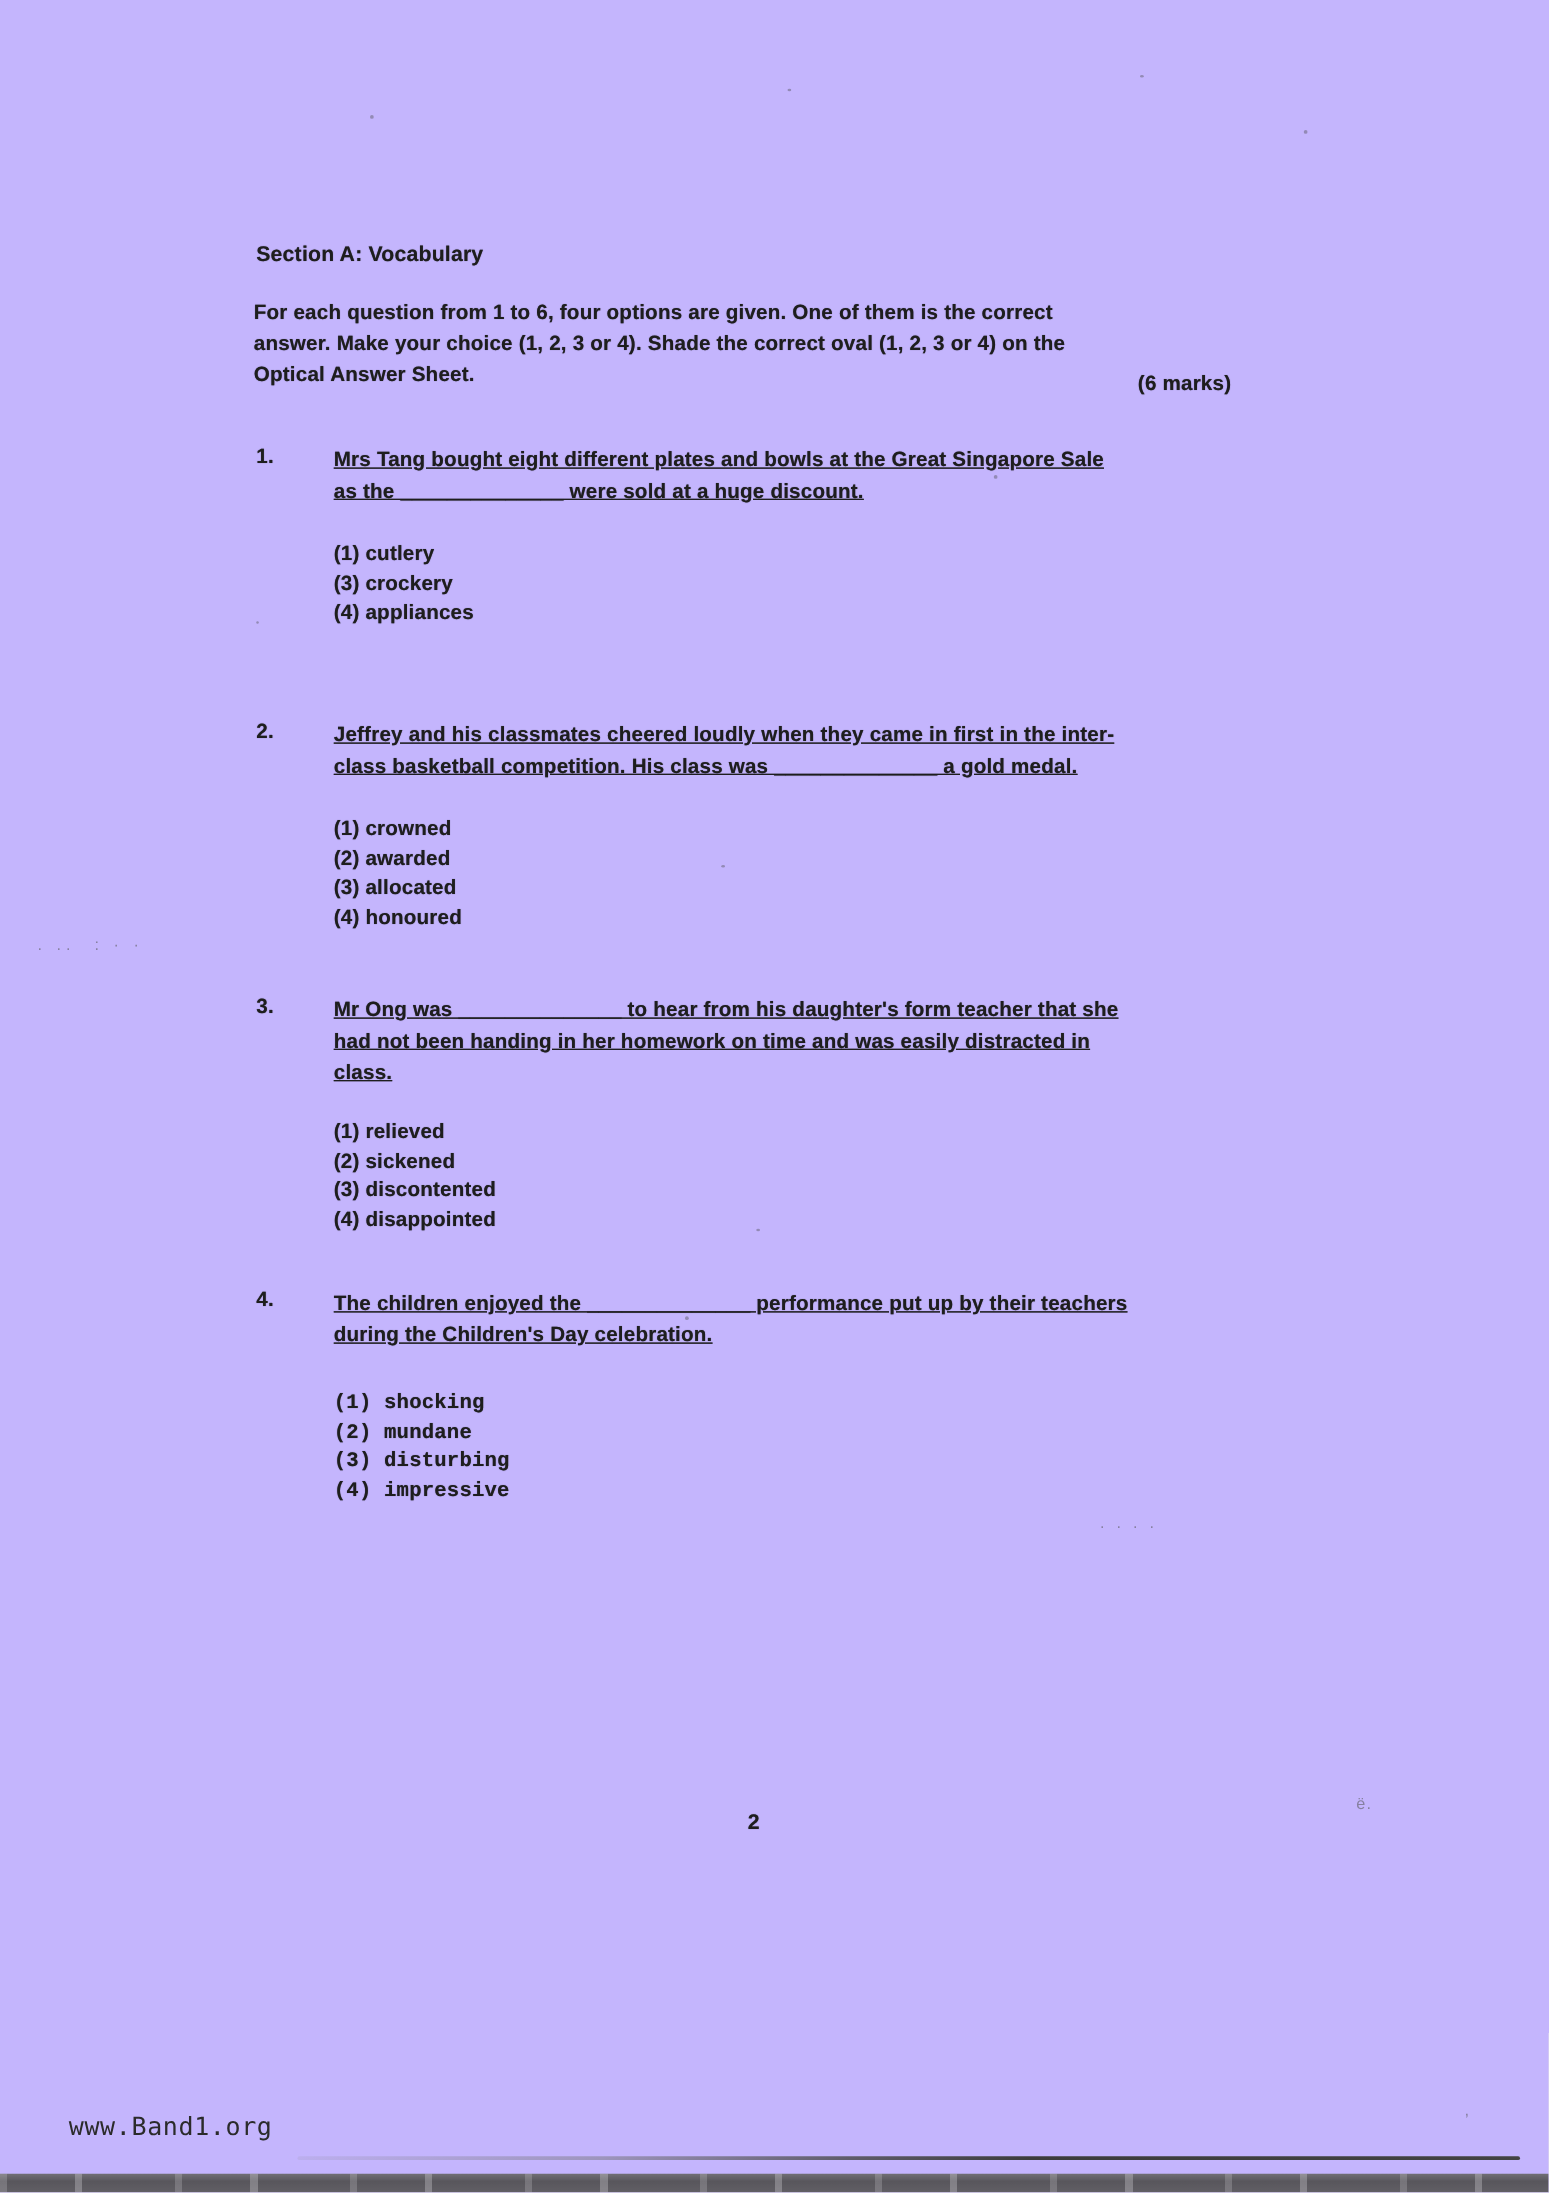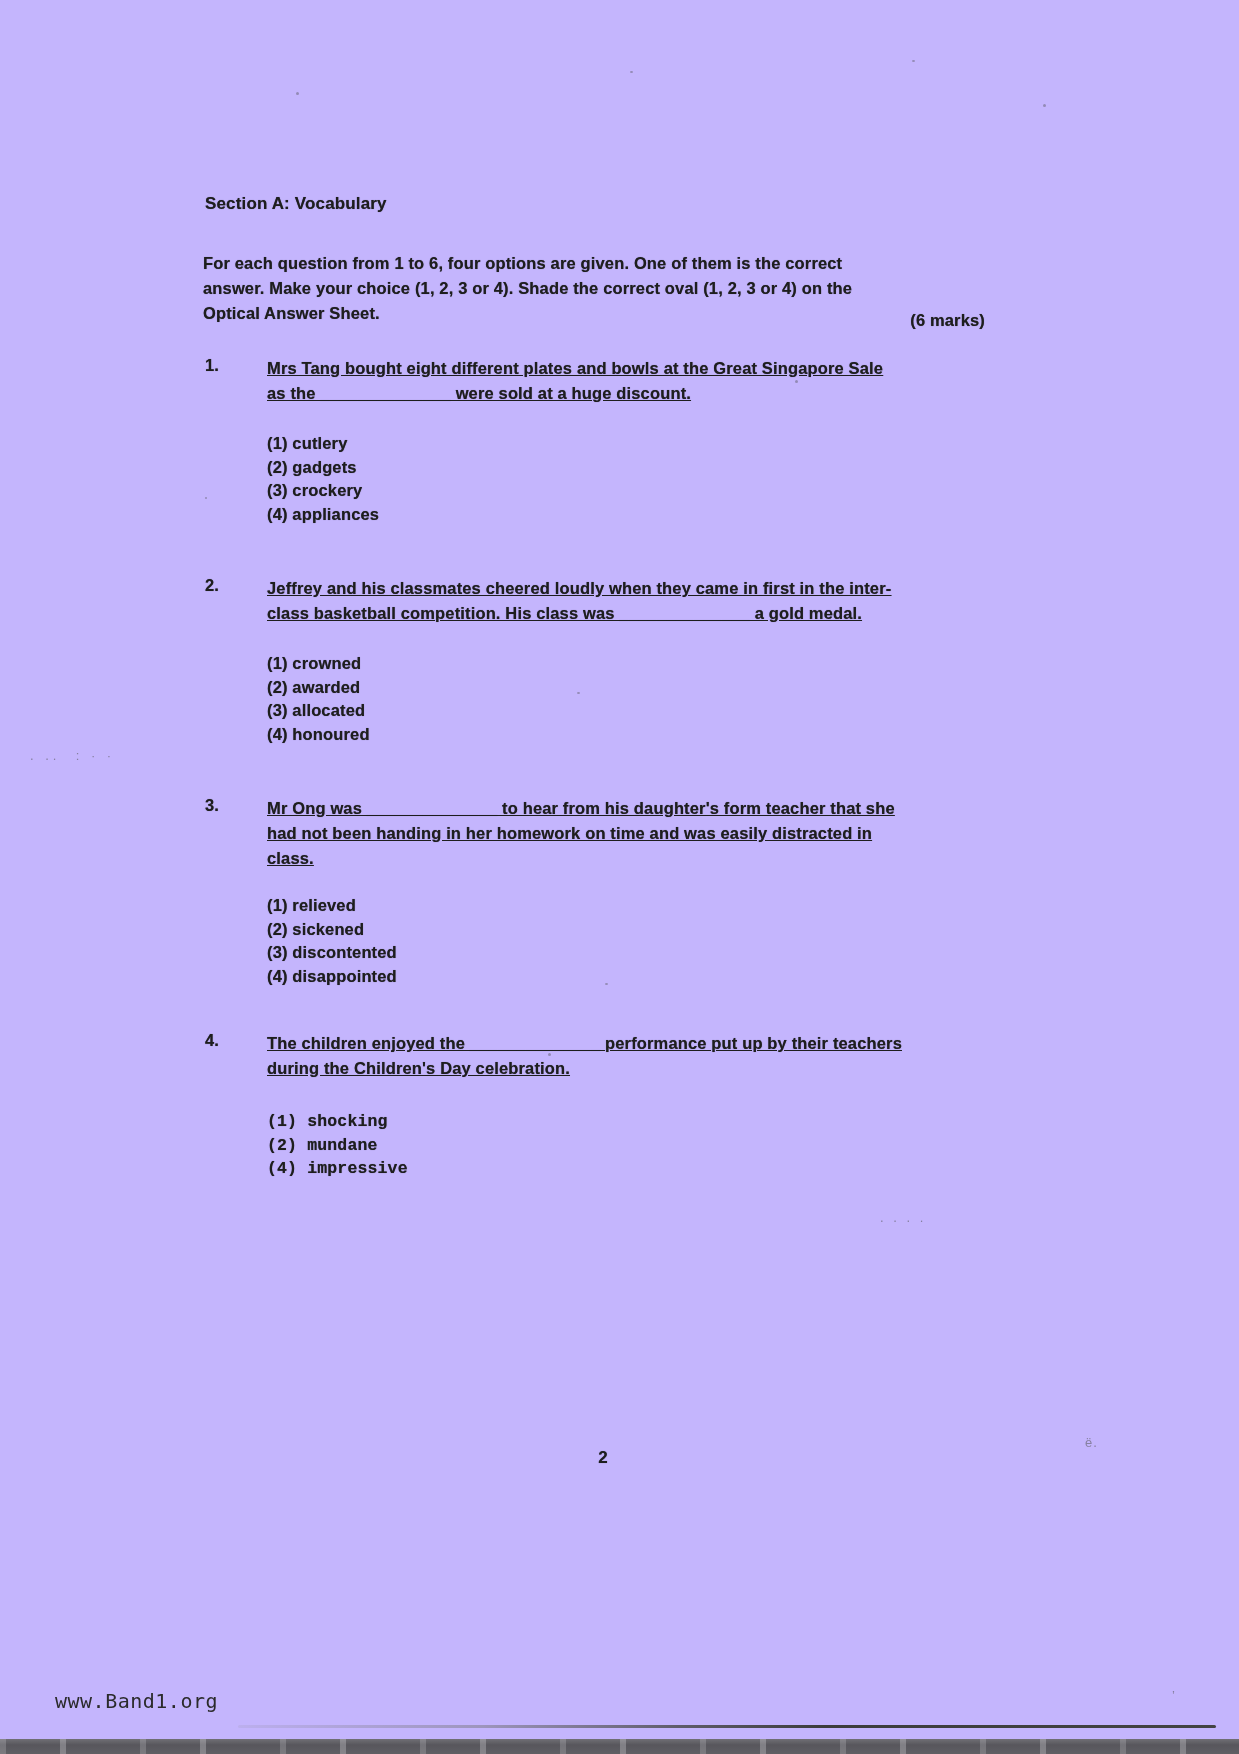--- a/index.html
+++ b/index.html
@@ -22,21 +22,21 @@
   }
   .ml { white-space: pre-line; }
 
   .section-title {
     position: absolute;
     left: 205px; top: 194px;
     font-size: 17px;
   }
   .instructions-wrap {
     position: absolute;
-    left: 203px; top: 251px;
+    left: 203px; top: 238px;
     width: 782px;
   }
   .instructions {
     font-size: 16.5px;
     line-height: 25px;
   }
   .marks {
     position: absolute;
     right: 0; top: 60px;
     font-size: 16.5px;
@@ -145,21 +145,20 @@
     <div class="marks ink">(6 marks)</div>
   </div>
 
   <div class="question q1" style="top:356px">
     <div class="q-num ink">1.</div>
     <div class="q-body">
       <p class="q-text ink ml">Mrs Tang bought eight different plates and bowls at the Great Singapore Sale
 as the ______________ were sold at a huge discount.</p>
       <ul class="options">
         <li class="ink">(1) cutlery</li>
-        <li class="ink">(2) gadgets</li>
         <li class="ink">(3) crockery</li>
         <li class="ink">(4) appliances</li>
       </ul>
     </div>
   </div>
 
   <div class="question q2" style="top:576px">
     <div class="q-num ink">2.</div>
     <div class="q-body">
       <p class="q-text ink ml">Jeffrey and his classmates cheered loudly when they came in first in the inter-
@@ -189,20 +188,21 @@
   </div>
 
   <div class="question q4" style="top:1031px">
     <div class="q-num ink">4.</div>
     <div class="q-body">
       <p class="q-text ink ml">The children enjoyed the ______________ performance put up by their teachers
 during the Children's Day celebration.</p>
       <ul class="options">
         <li class="ink">(1) shocking</li>
         <li class="ink">(2) mundane</li>
+        <li class="ink">(3) disturbing</li>
         <li class="ink">(4) impressive</li>
       </ul>
     </div>
   </div>
 
   <div class="page-number ink">2</div>
 
   <div class="watermark">www.Band1.org</div>
 
   <div class="scan-line"></div>

